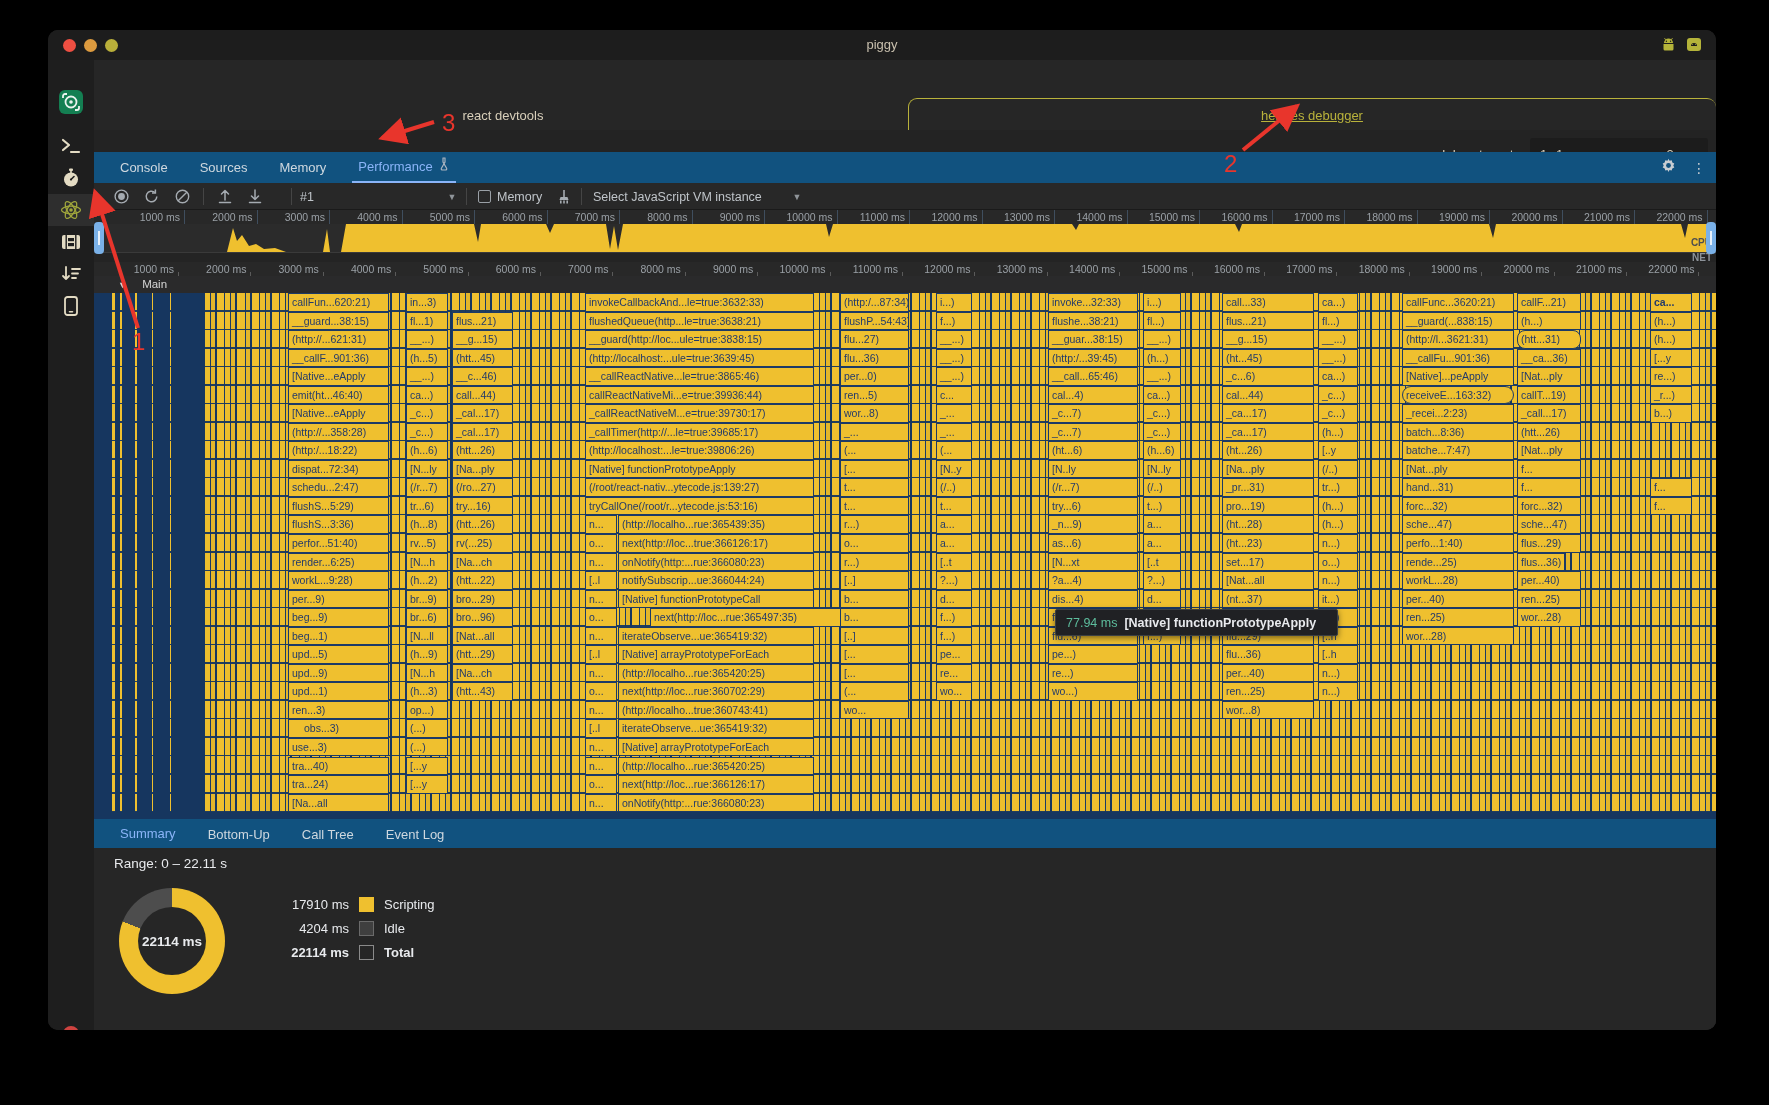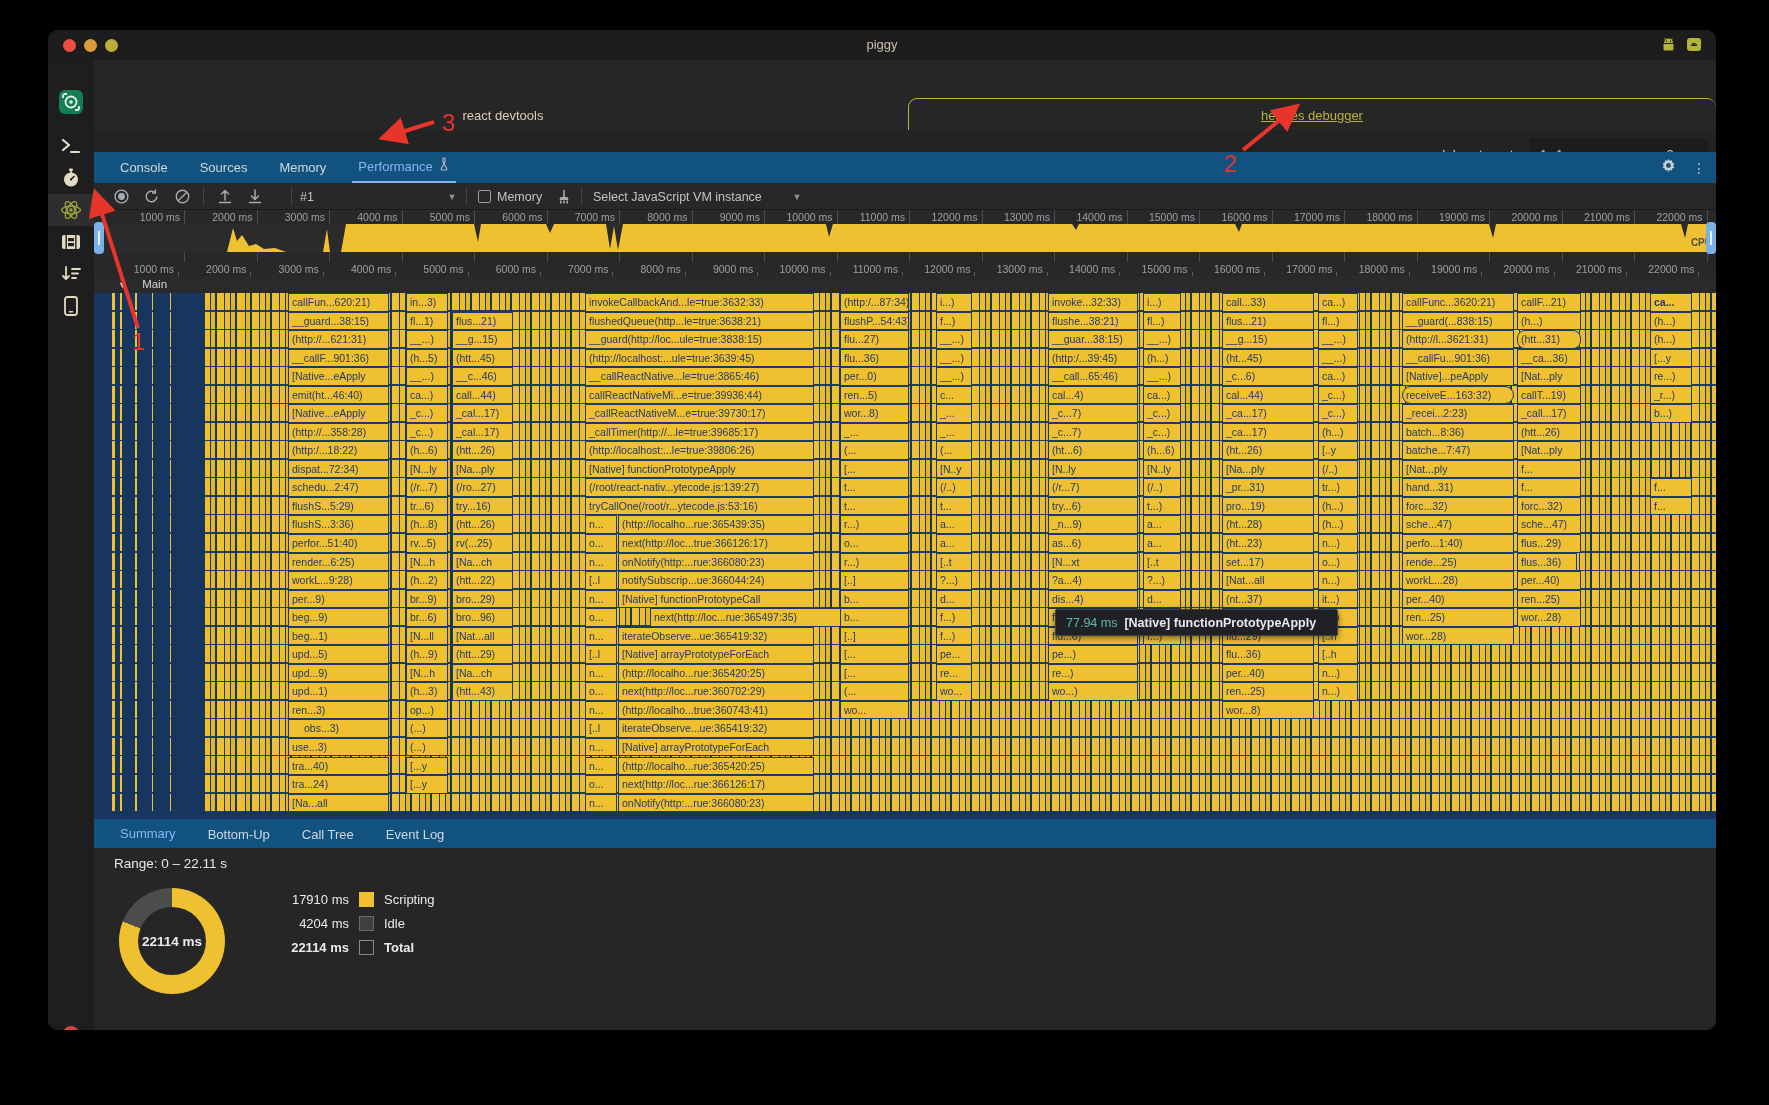--- a/index.html
+++ b/index.html
@@ -77,21 +77,21 @@
   .tt-time{color:#5dbd9d;}
   .tt-text{color:#e8eaed;font-weight:bold;}
   
   .btabs{position:absolute;left:0;top:667px;width:1622px;height:29px;background:#11527f;}
   .summary{position:absolute;left:0;top:696px;width:1622px;bottom:0;background:#262626;}
   .range{position:absolute;left:20px;top:8px;color:#e8eaed;font-size:13.5px;}
   .donut{position:absolute;left:25px;top:40px;width:106px;height:106px;border-radius:50%;}
   .donut-hole{position:absolute;left:19px;top:19px;width:68px;height:68px;border-radius:50%;background:#262626;
     display:flex;align-items:center;justify-content:center;color:#e8eaed;font-size:13.5px;font-weight:bold;}
   .legend{position:absolute;left:160px;top:44px;}
-  .lrow{display:flex;align-items:flex-start;height:24px;gap:10px;color:#e8eaed;font-size:13px;}
+  .lrow{display:flex;align-items:center;height:24px;gap:10px;color:#e8eaed;font-size:13px;}
   .lval{width:95px;text-align:right;}
   .lsw{width:15px;height:15px;}
   .sw-scripting{background:#efc02f;}
   .sw-idle{background:#3f3f3f;border:1px solid #6a6a6a;}
   .sw-total{background:transparent;border:1px solid #8a8a8a;}
   
   #anno{position:absolute;left:0;top:0;width:1769px;height:1105px;z-index:60;pointer-events:none;}
 </style>
 </head>
 <body>
@@ -330,20 +330,23 @@
           <div class="gridline" style="left: 1395px; height: 52px;"></div>
           <div class="gridline" style="left: 1467.5px; height: 52px;"></div>
           <div class="gridline" style="left: 1540px; height: 52px;"></div>
           <div class="gridline" style="left: 1612.5px; height: 52px;"></div>
         </div>
       <div class="ov-cpu">
         <svg width="1622" height="28" style="position:absolute;left:0;top:0;">
           <path d="M133,28 L139,4 143,17 148,11 155,22 162,20 170,25 181,24 192,28 L229,28 233,5 236,28 L247,28 252,0 L380,0 384,18 387,0 L452,0 456,9 460,0 L512,0 516,25 520,2 524,26 529,0 L732,0 735,13 739,0 L978,0 982,6 985,0 L1141,0 1145,8 1148,0 L1395,0 1399,14 1402,0 L1587,0 1591,14 1594,0 L1621,0 L1621,28 Z" fill="#efc02f"></path>
         </svg>
         <span class="cpu-lab">CPU</span>
+      </div>
+      <div class="ov-net">
+        <span class="net-lab">NET</span>
       </div>
       <div class="handle" style="left:0px;"></div>
       <div class="handle" style="left:1612px;"></div>
     </div>
 
     <div class="flruler" id="fl-ruler">
         <span class="tick" style="left: 84px;">1000 ms</span>
         <div class="fltickmark" style="left: 84px;"></div>
         <span class="tick" style="left: 156.4px;">2000 ms</span>
         <div class="fltickmark" style="left: 156.4px;"></div>
@@ -681,21 +684,21 @@
           <div class="fcell" style="left: 1423px; top: 74.16px; width: 64px;">[Nat...ply</div>
           <div class="fcell" style="left: 1423px; top: 92.7px; width: 64px;">callT...19)</div>
           <div class="fcell" style="left: 1423px; top: 111.24px; width: 64px;">_call...17)</div>
           <div class="fcell" style="left: 1423px; top: 129.78px; width: 64px;">(htt...26)</div>
           <div class="fcell" style="left: 1423px; top: 148.32px; width: 64px;">[Nat...ply</div>
           <div class="fcell" style="left: 1423px; top: 166.86px; width: 64px;">f...</div>
           <div class="fcell" style="left: 1423px; top: 185.4px; width: 64px;">f...</div>
           <div class="fcell" style="left: 1423px; top: 203.94px; width: 64px;">forc...32)</div>
           <div class="fcell" style="left: 1423px; top: 222.48px; width: 64px;">sche...47)</div>
           <div class="fcell" style="left: 1423px; top: 241.02px; width: 64px;">flus...29)</div>
-          <div class="fcell" style="left: 1423px; top: 259.56px; width: 60px;">flus...36)</div>
+          <div class="fcell" style="left: 1423px; top: 259.56px; width: 48px;">flus...36)</div>
           <div class="fcell" style="left: 1423px; top: 278.1px; width: 64px;">per...40)</div>
           <div class="fcell" style="left: 1423px; top: 296.64px; width: 64px;">ren...25)</div>
           <div class="fcell" style="left: 1423px; top: 315.18px; width: 64px;">wor...28)</div>
           <div class="fcell" style="left: 1556px; top: 0px; width: 42px; font-weight: bold;">ca...</div>
           <div class="fcell" style="left: 1556px; top: 18.54px; width: 42px;">(h...)</div>
           <div class="fcell" style="left: 1556px; top: 37.08px; width: 42px;">(h...)</div>
           <div class="fcell" style="left: 1556px; top: 55.62px; width: 42px;">[...y</div>
           <div class="fcell" style="left: 1556px; top: 74.16px; width: 42px;">re...)</div>
           <div class="fcell" style="left: 1556px; top: 92.7px; width: 42px;">_r...)</div>
           <div class="fcell" style="left: 1556px; top: 111.24px; width: 42px;">b...)</div>

